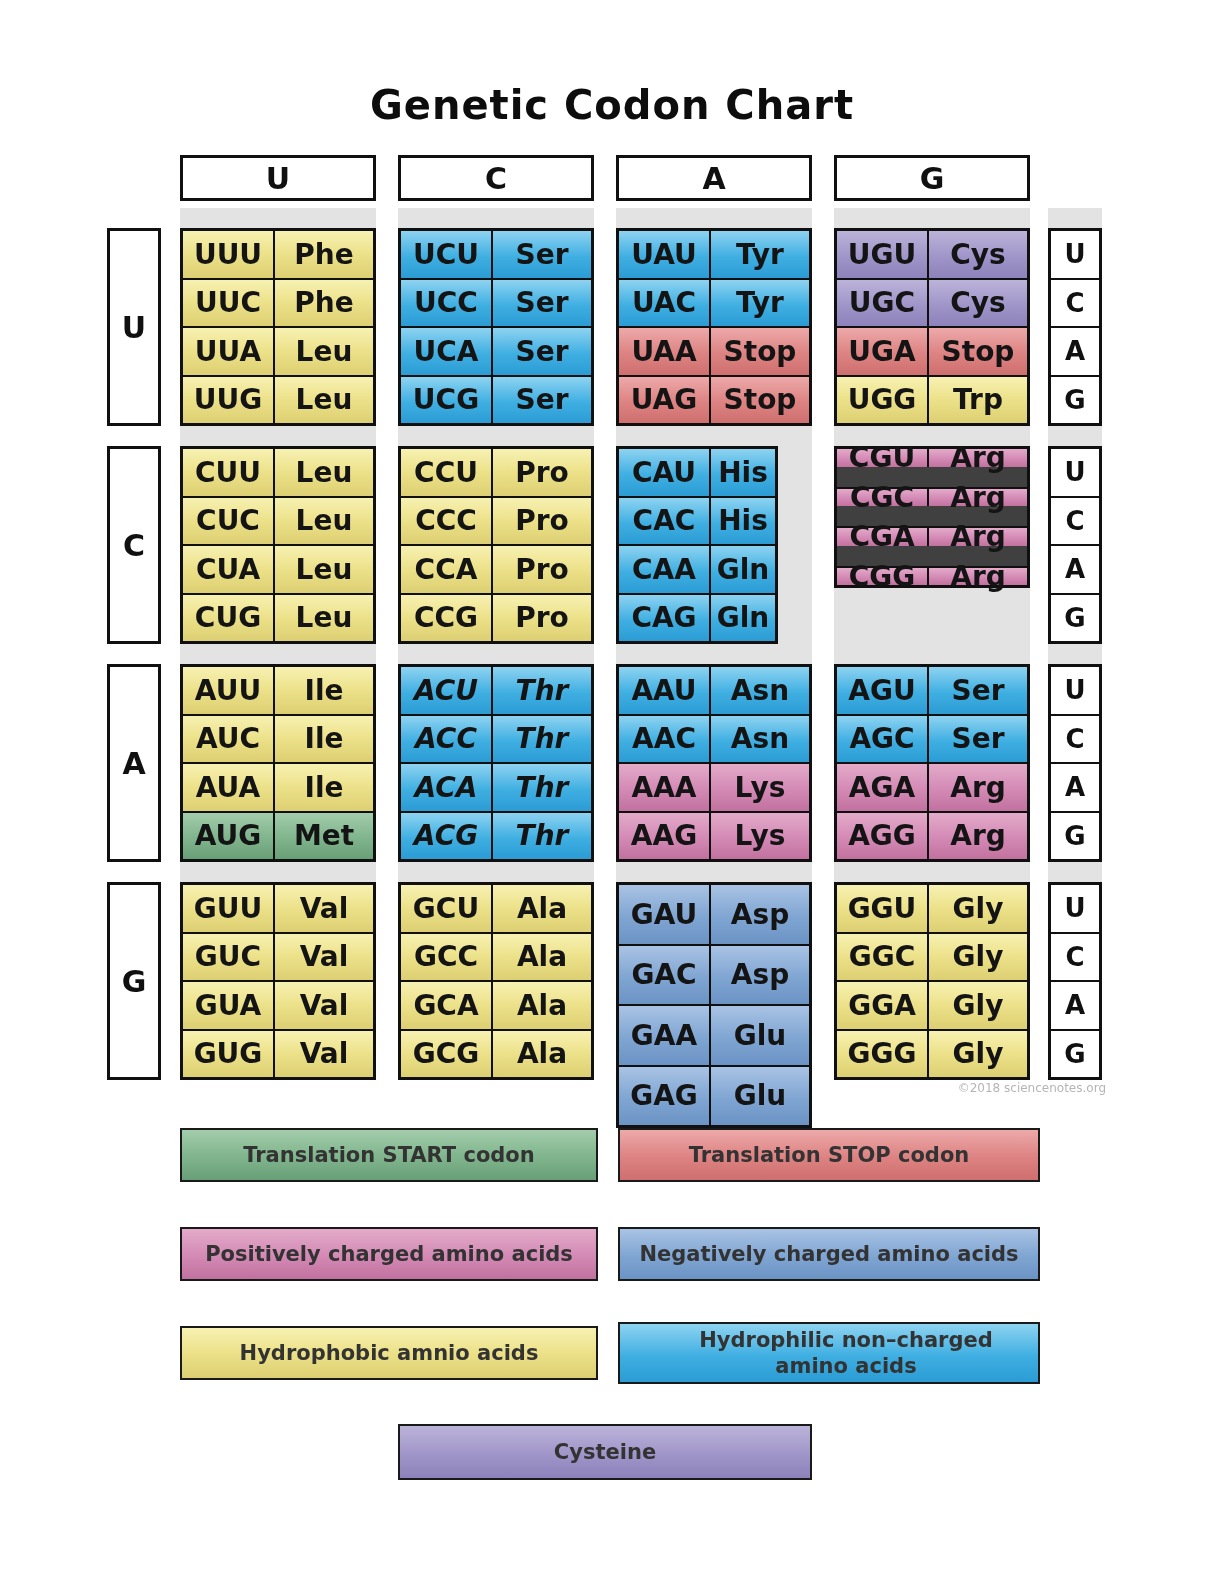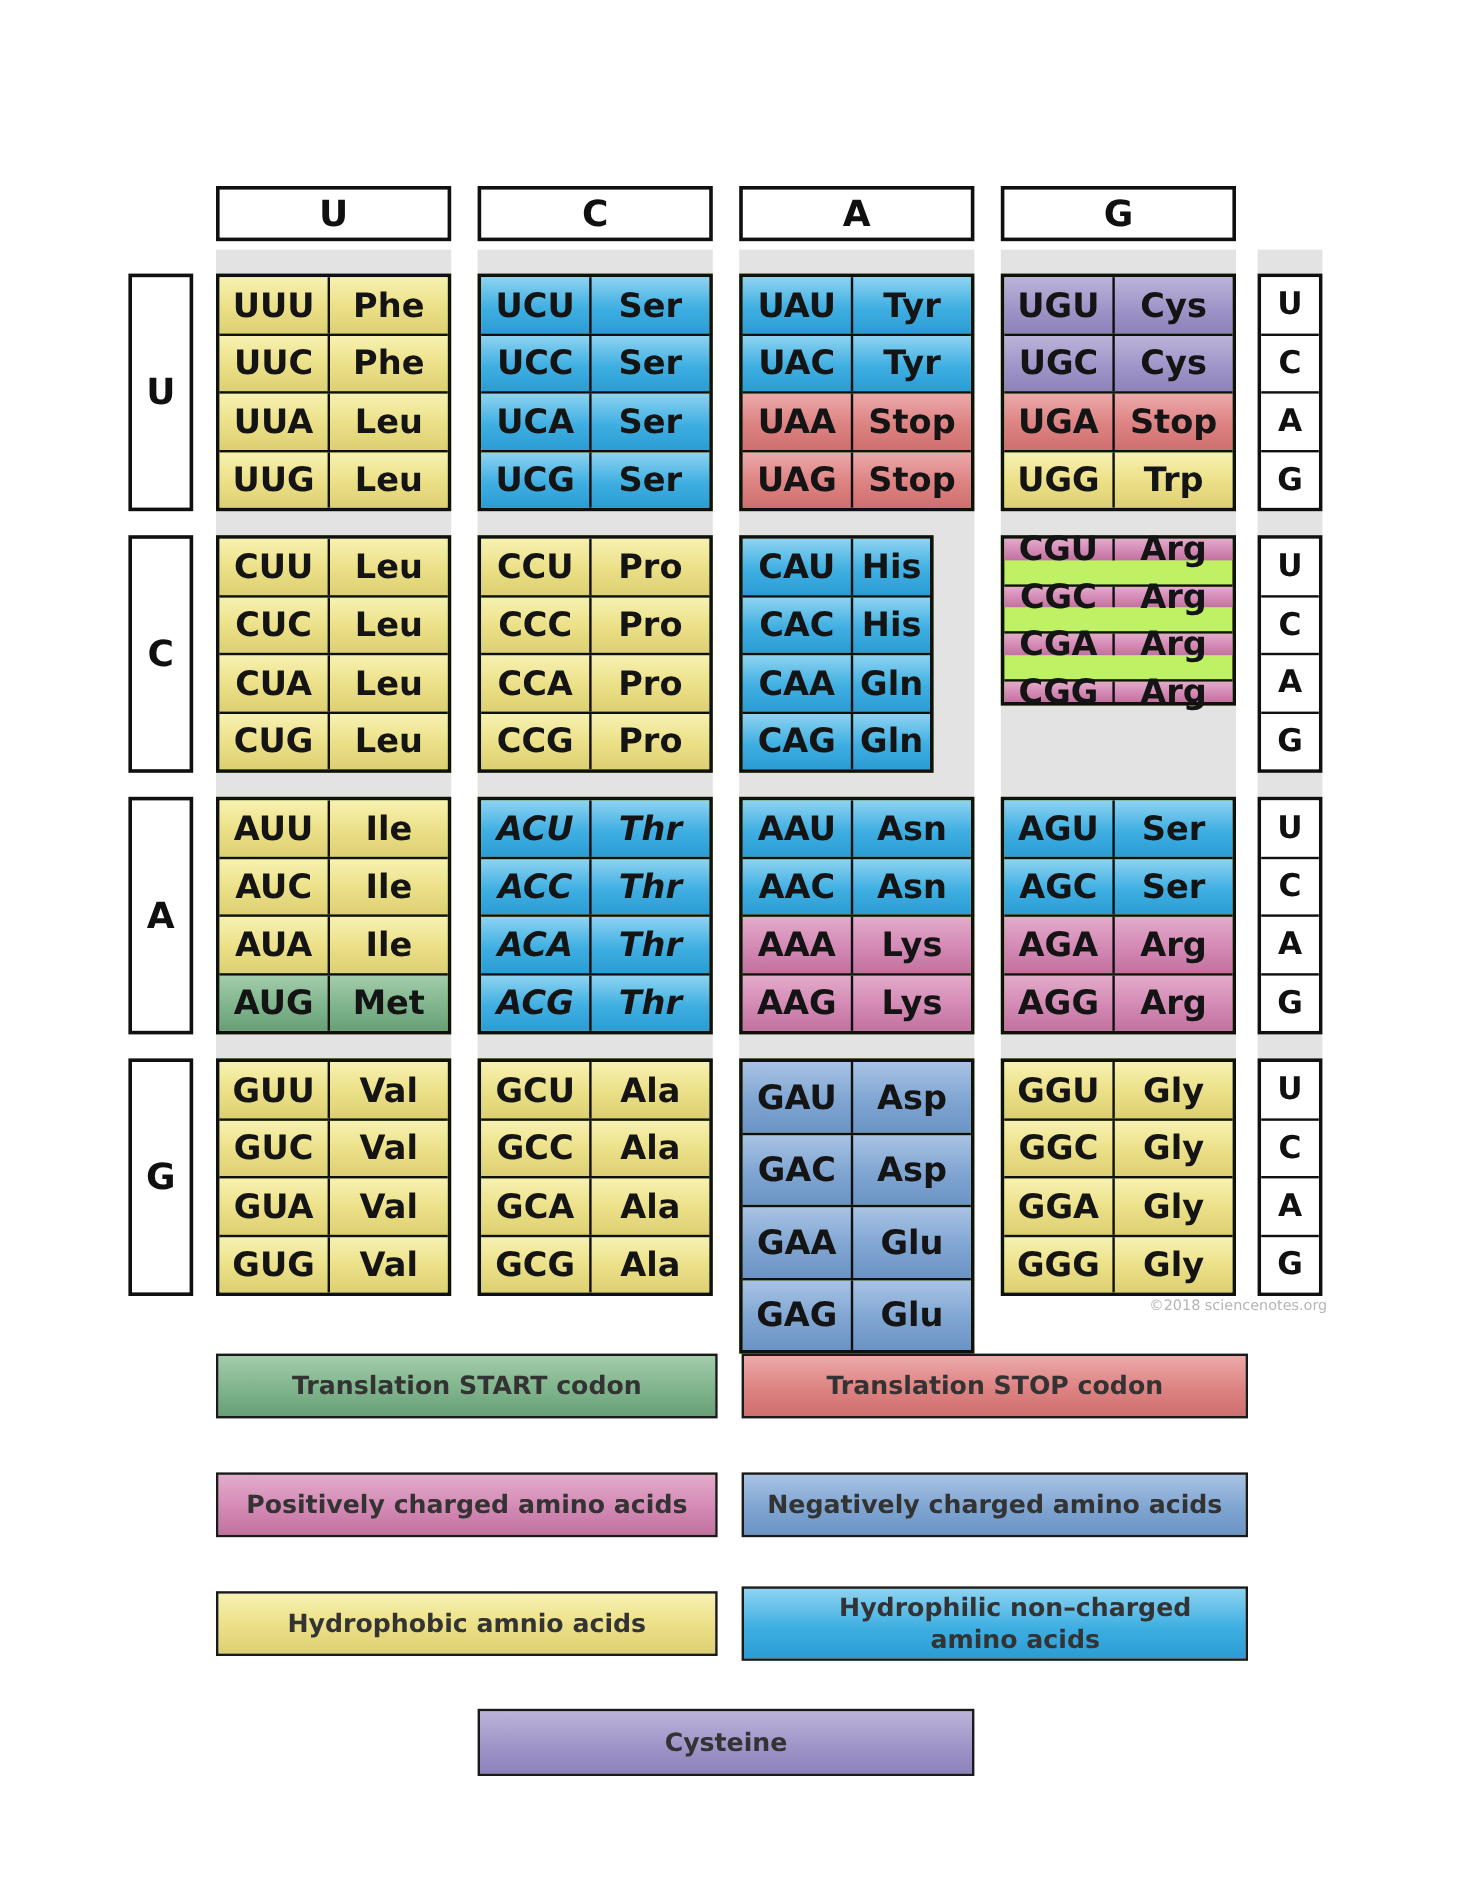--- a/index.html
+++ b/index.html
@@ -16,21 +16,21 @@
     color: #0d0d0d; letter-spacing: 1px;
   }
   .band { position: absolute; background: #e3e3e3; }
   .hdr-box {
     position: absolute; background: #ffffff; border: 3px solid #101010;
     display: flex; align-items: center; justify-content: center;
     font-weight: bold; font-size: 30px; color: #101010;
   }
   .block {
     position: absolute; border: 3px solid #101010;
-    display: flex; flex-direction: column; background: #bef264;
+    display: flex; flex-direction: column; background: #404040;
   }
   .crow { flex: 1; display: flex; min-height: 0; }
   .crow + .crow { border-top: 2px solid #101010; }
   .codon {
     width: 92px; border-right: 2px solid #101010;
     display: flex; align-items: center; justify-content: center;
     font-weight: bold; font-size: 28px; color: #141414;
   }
   .aa {
     flex: 1; display: flex; align-items: center; justify-content: center;
@@ -62,20 +62,21 @@
   .cat-positive    { background: linear-gradient(180deg, #e3abc9 0%, #d58cb7 50%, #c2719f 100%); }
   .cat-negative    { background: linear-gradient(180deg, #a9c3e4 0%, #7fa5d2 55%, #6b93c4 100%); }
   .cat-start       { background: linear-gradient(180deg, #a3cdab 0%, #7fb48c 55%, #699f77 100%); }
   .cat-stop        { background: linear-gradient(180deg, #eda9a9 0%, #dd8282 55%, #cf6f6f 100%); }
   .cat-cysteine    { background: linear-gradient(180deg, #bcb3da 0%, #a095c8 55%, #8d82ba 100%); }
 </style>
 </head>
 <body>
 
 <div id="chart-root">
+  <div class="title">Genetic Codon Chart</div>
   <div class="watermark">©2018 sciencenotes.org</div>
 <div class="band" style="left: 180px; top: 208px; width: 196px; height: 872px;"></div>
     <div class="band" style="left: 398px; top: 208px; width: 196px; height: 872px;"></div>
     <div class="band" style="left: 616px; top: 208px; width: 196px; height: 872px;"></div>
     <div class="band" style="left: 834px; top: 208px; width: 196px; height: 872px;"></div>
     <div class="band" style="left: 1048px; top: 208px; width: 54px; height: 872px;"></div>
     <div class="hdr-box" style="left: 180px; top: 155px; width: 196px; height: 46px;">U</div>
     <div class="hdr-box" style="left: 398px; top: 155px; width: 196px; height: 46px;">C</div>
     <div class="hdr-box" style="left: 616px; top: 155px; width: 196px; height: 46px;">A</div>
     <div class="hdr-box" style="left: 834px; top: 155px; width: 196px; height: 46px;">G</div>

